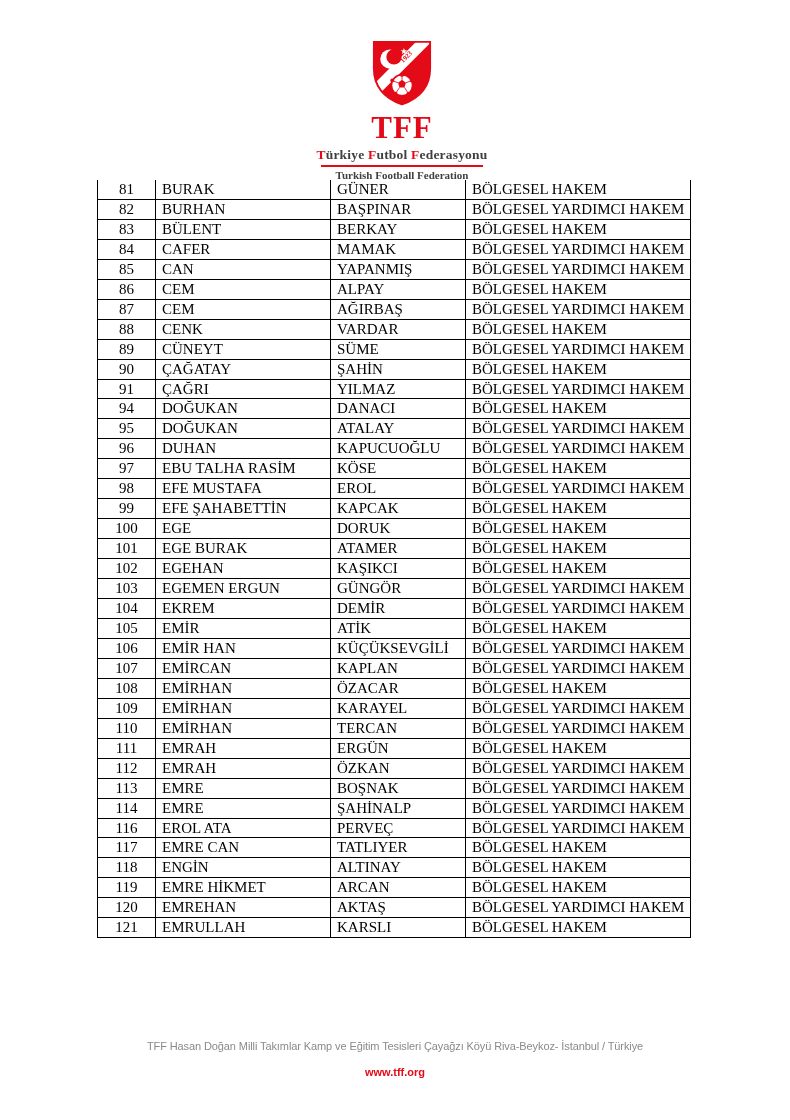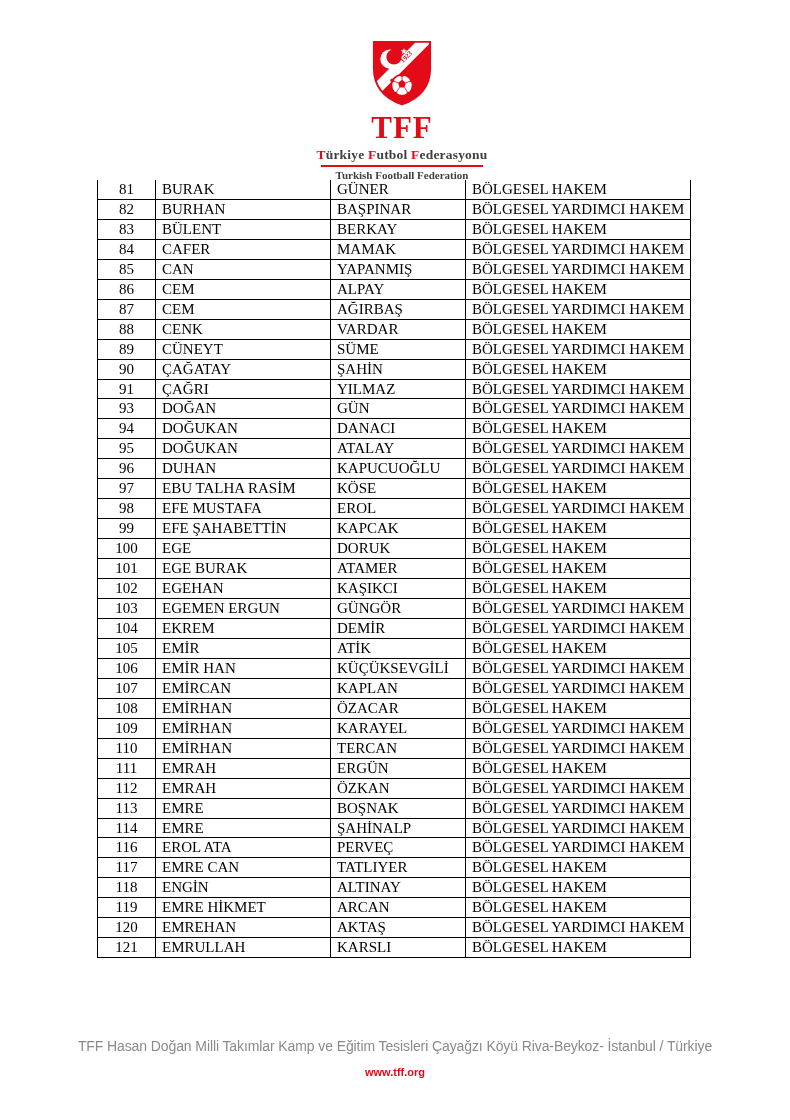--- a/index.html
+++ b/index.html
@@ -27,21 +27,21 @@
   .ref-table tr.first-row td{border-top:none;}
   .ref-table td.num{text-align:center;padding:0;}
   .col-num{width:58px;}
   .col-first{width:175px;}
   .col-last{width:135px;}
   .col-role{width:225px;}
 
   
   .footer{position:absolute;top:1038px;left:0;width:790px;text-align:center;
           font-family:"Liberation Sans",sans-serif;color:#8a8a8a;}
-  .footer .line{font-size:14px;line-height:16px;letter-spacing:-0.1px;}
+  .footer .line{font-size:11px;line-height:16px;letter-spacing:-0.1px;}
   .footer .website{display:inline-block;margin-top:12px;font-size:11px;font-weight:bold;
                    color:#e30b17;line-height:13px;}
 </style>
 </head>
 <body>
 
 <div class="page">
 
   <div class="header">
     <svg class="crest" viewBox="0 0 100 108" xmlns="http://www.w3.org/2000/svg">
@@ -158,26 +158,20 @@
             <td class="name">ŞAHİN</td>
             <td class="role">BÖLGESEL HAKEM</td>
           </tr>
           <tr>
             <td class="num">91</td>
             <td class="name">ÇAĞRI</td>
             <td class="name">YILMAZ</td>
             <td class="role">BÖLGESEL YARDIMCI HAKEM</td>
           </tr>
           <tr>
-            <td class="num">93</td>
-            <td class="name">DOĞAN</td>
-            <td class="name">GÜN</td>
-            <td class="role">BÖLGESEL YARDIMCI HAKEM</td>
-          </tr>
-          <tr>
             <td class="num">94</td>
             <td class="name">DOĞUKAN</td>
             <td class="name">DANACI</td>
             <td class="role">BÖLGESEL HAKEM</td>
           </tr>
           <tr>
             <td class="num">95</td>
             <td class="name">DOĞUKAN</td>
             <td class="name">ATALAY</td>
             <td class="role">BÖLGESEL YARDIMCI HAKEM</td>

